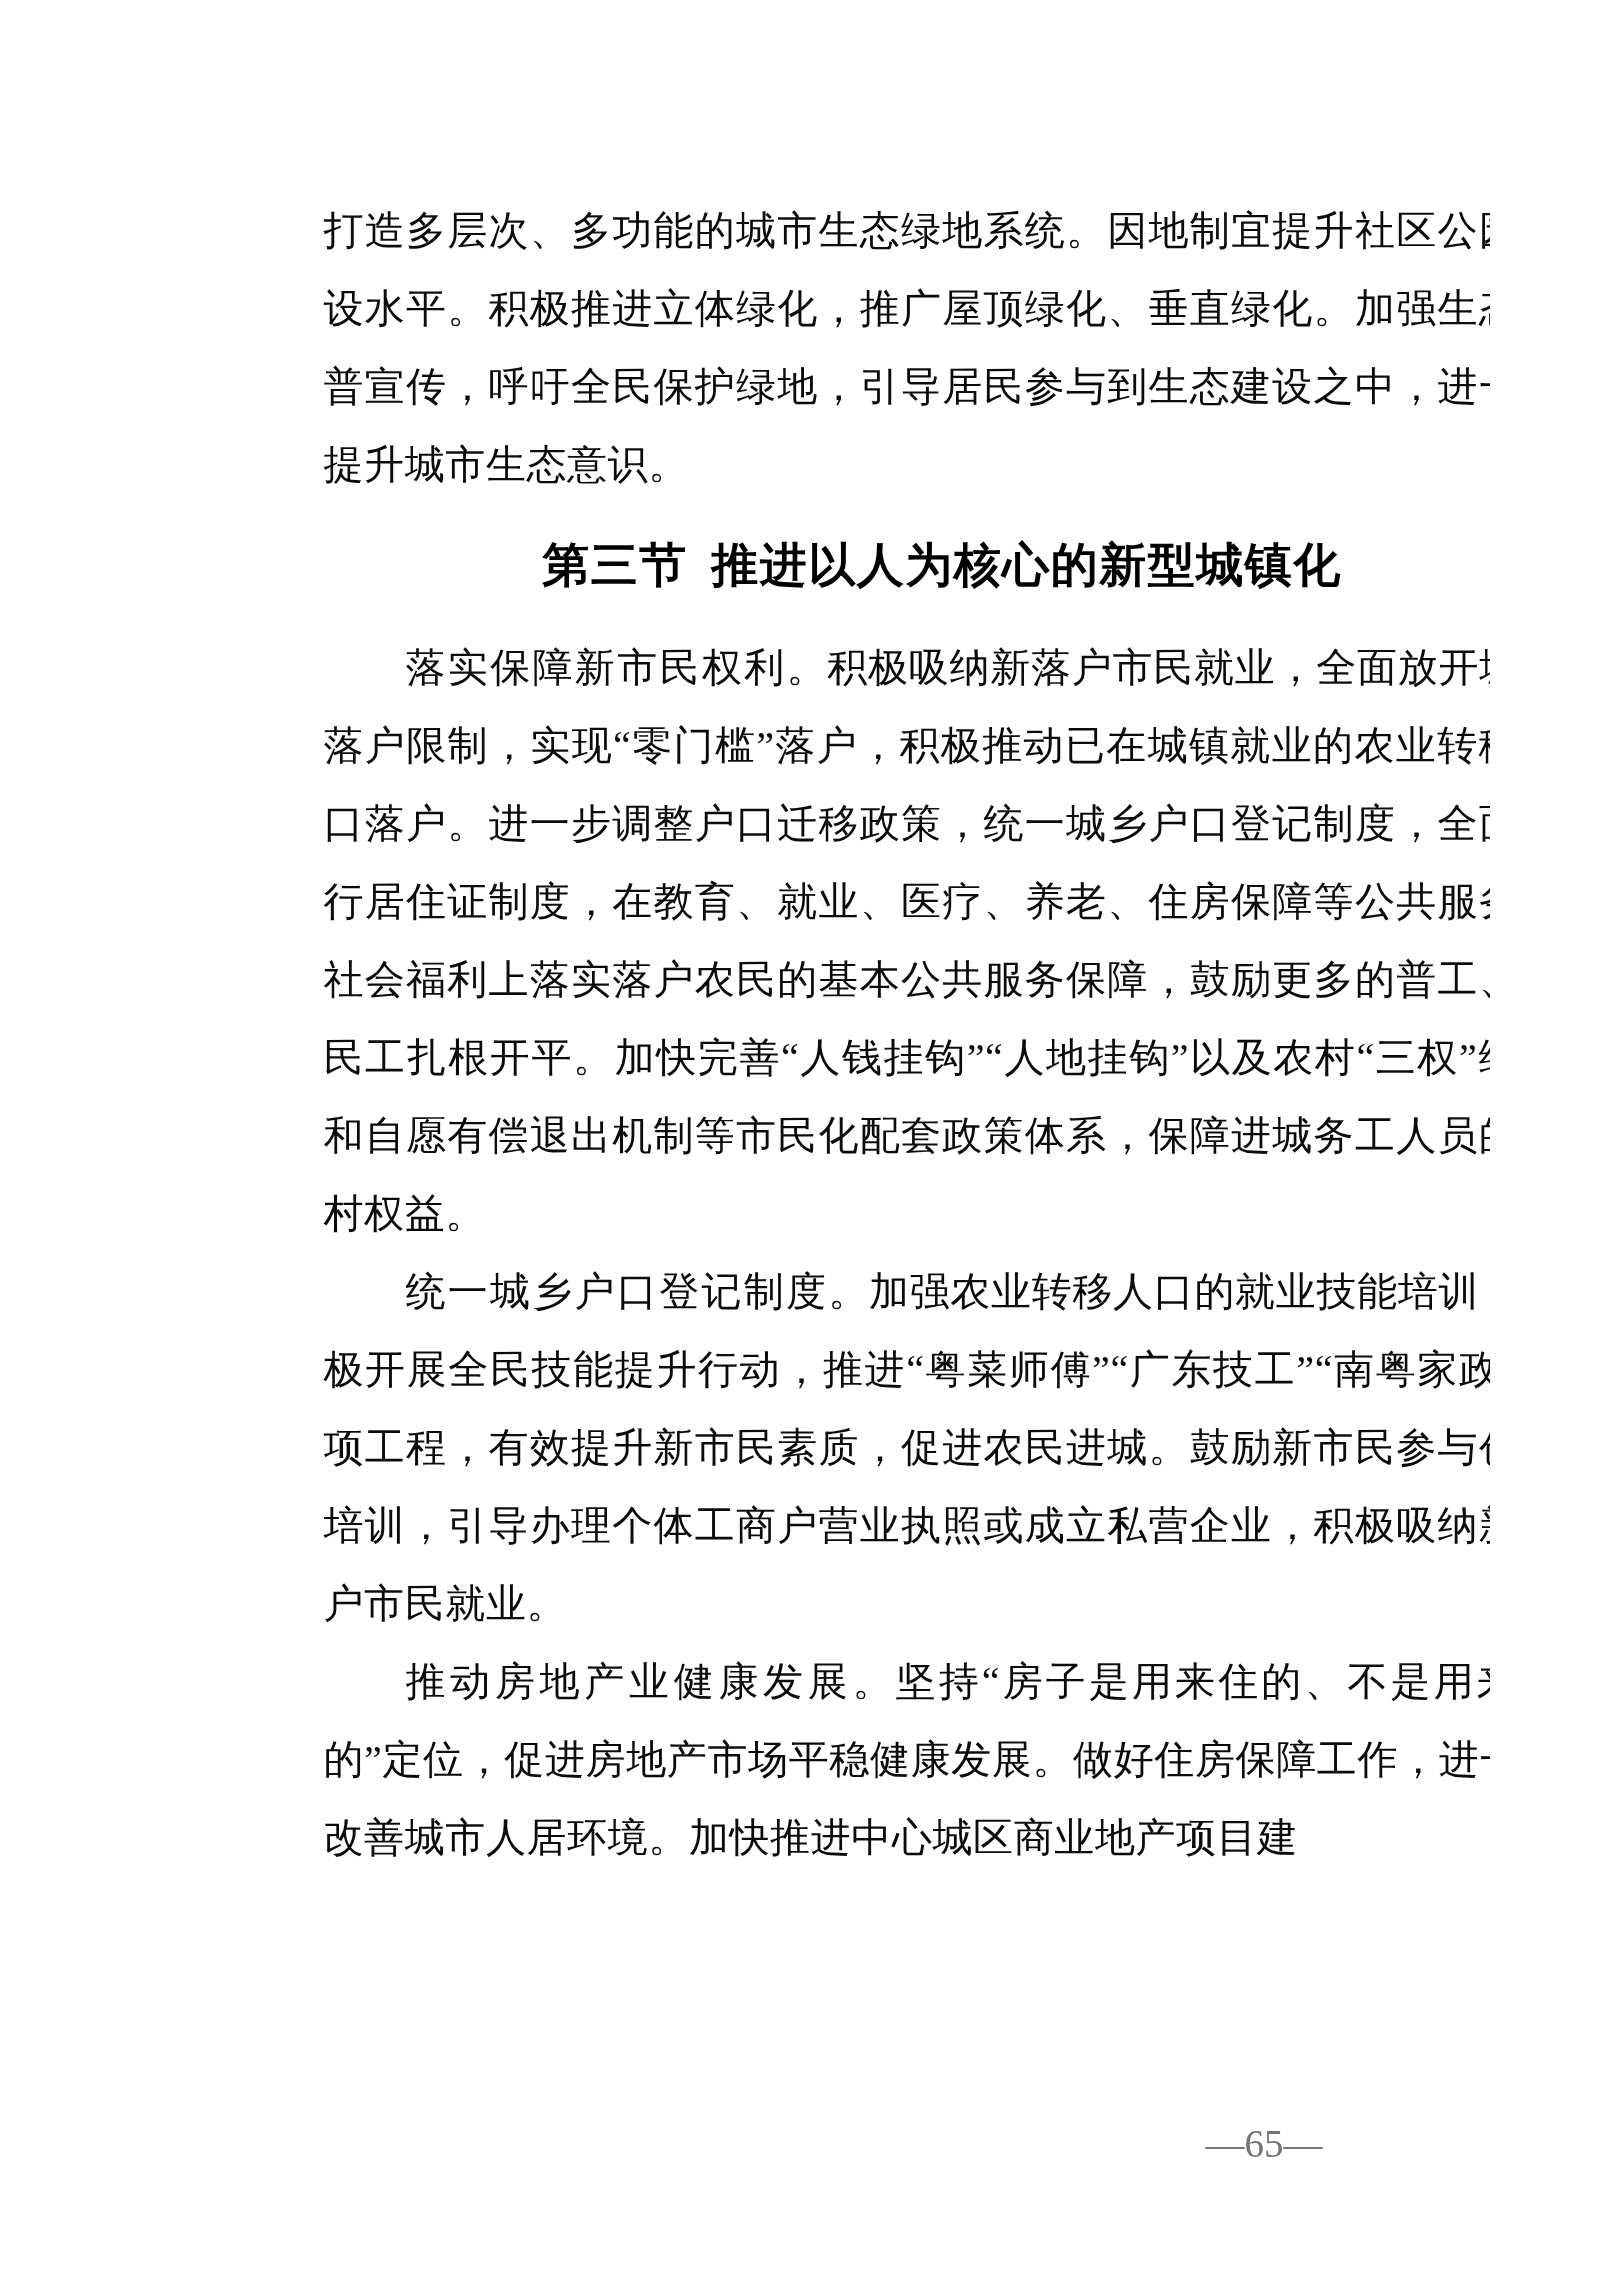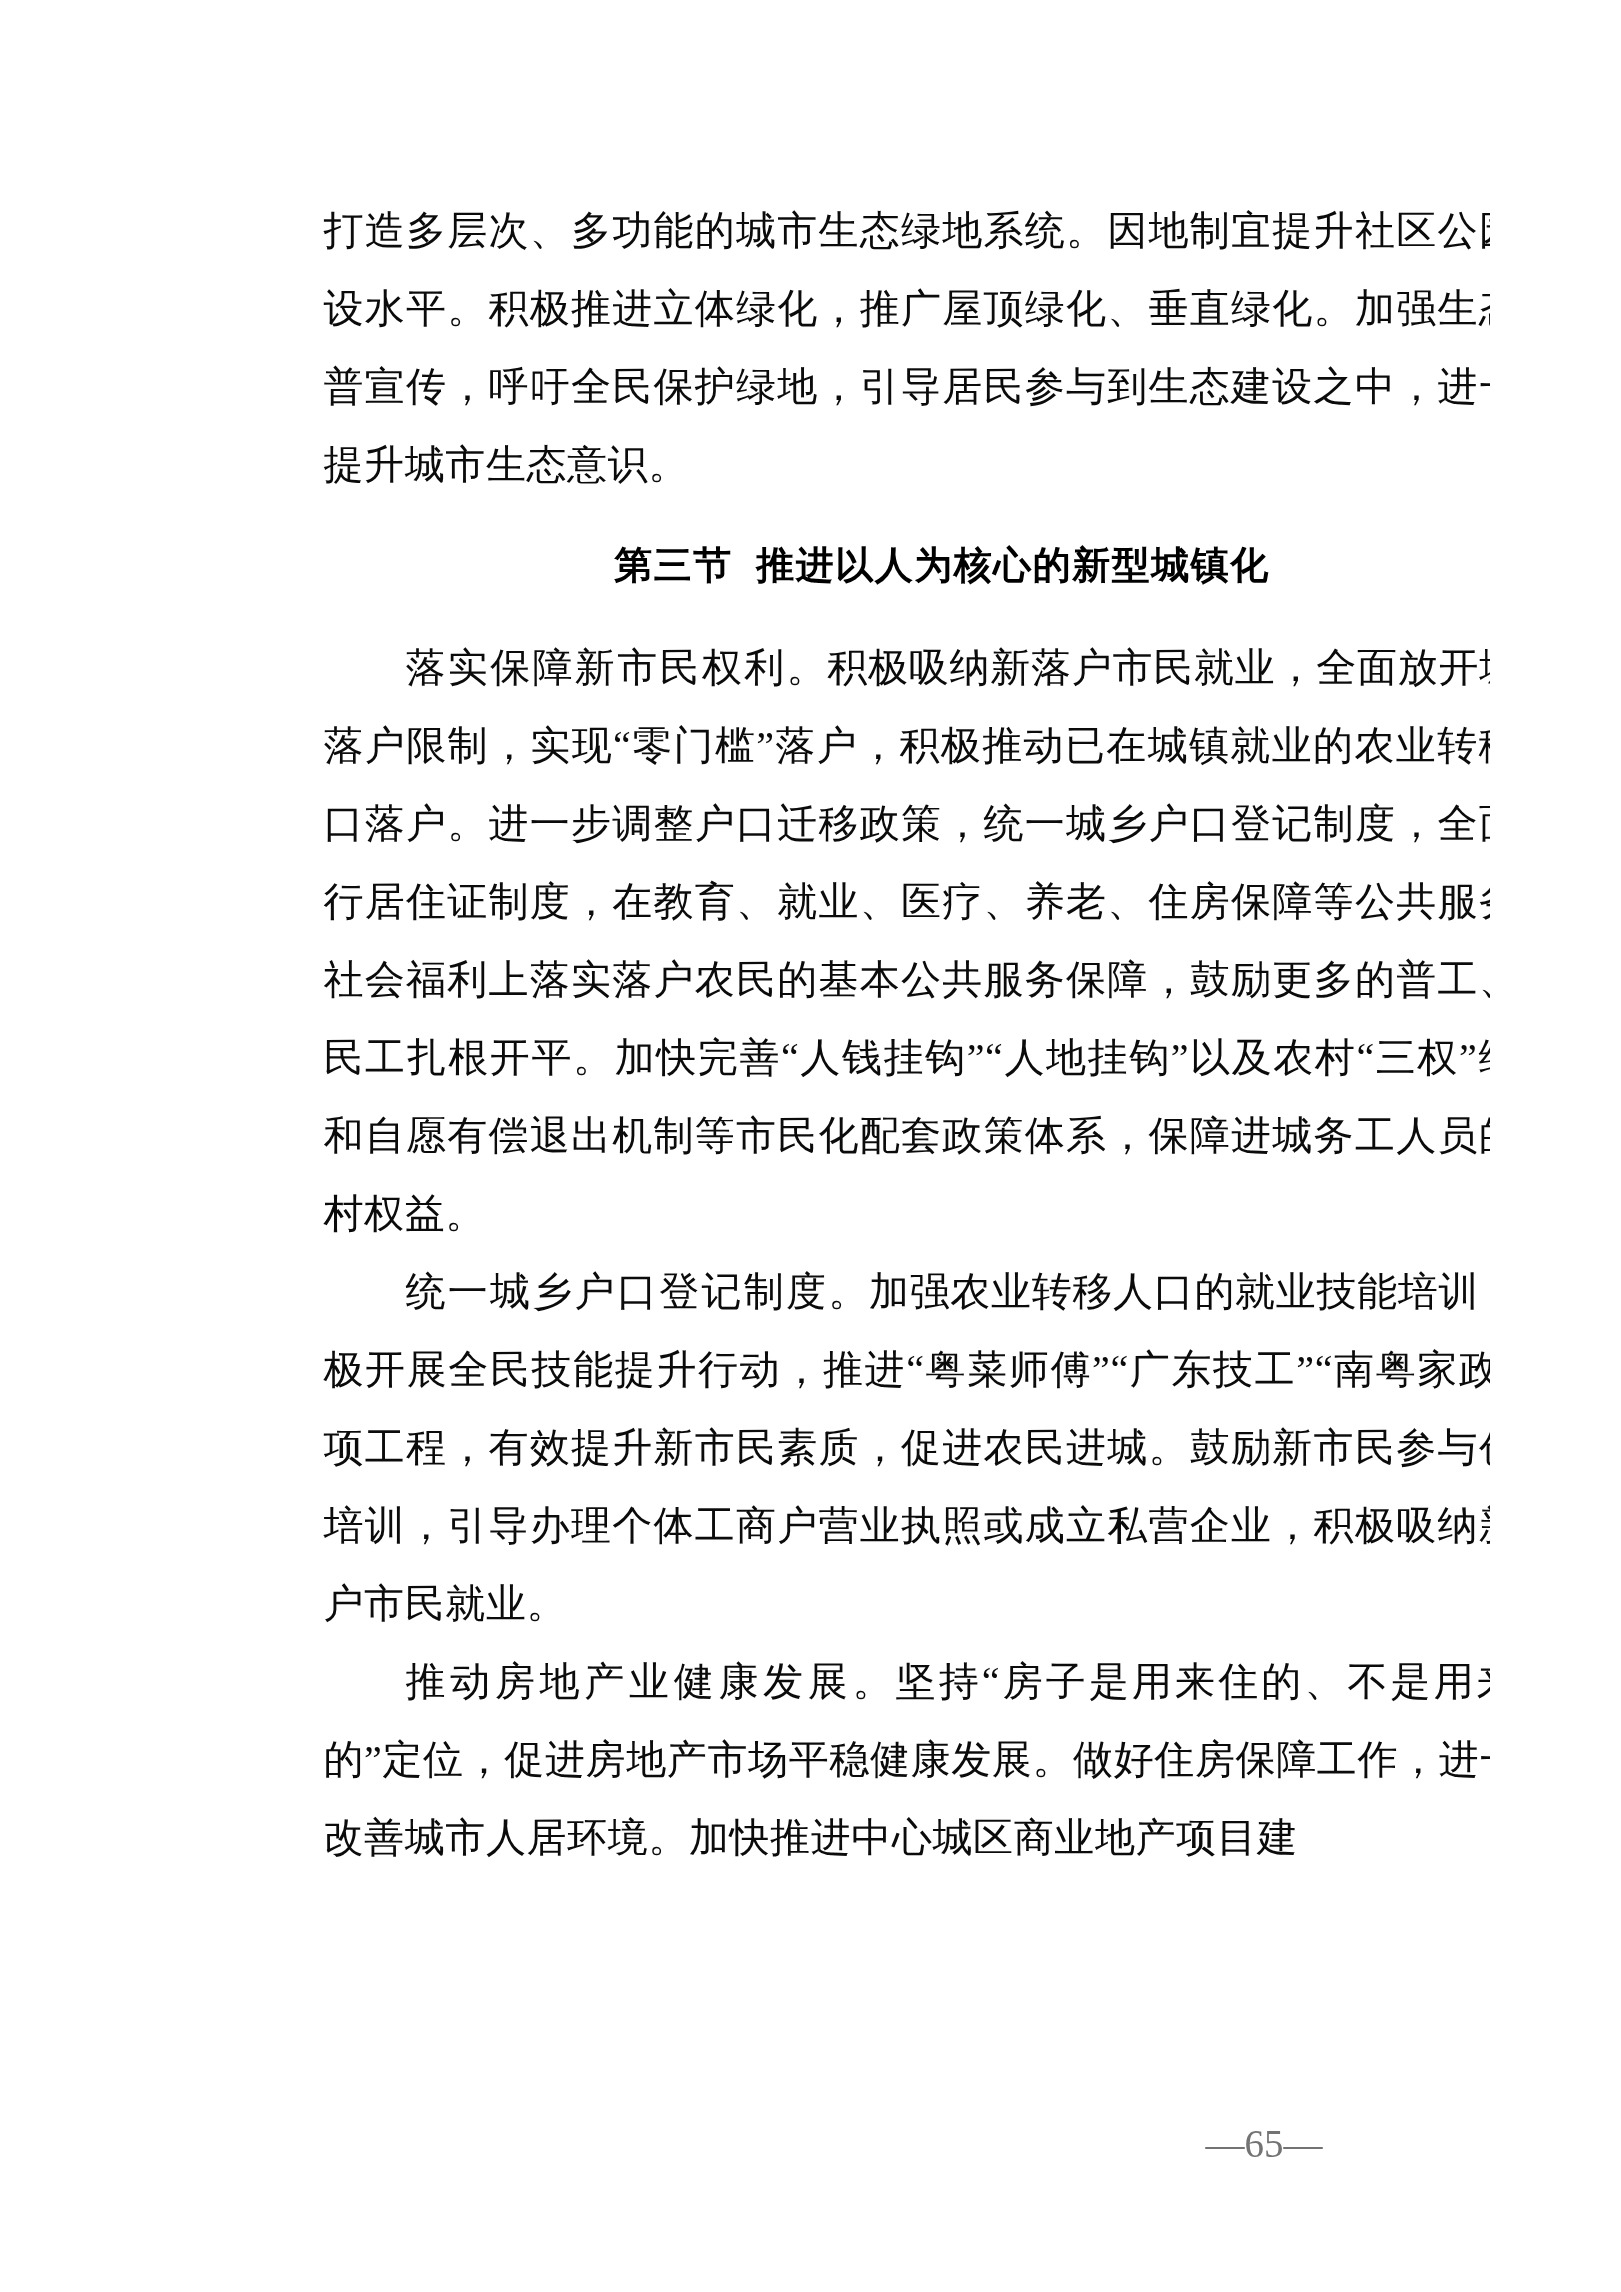--- a/index.html
+++ b/index.html
@@ -38,21 +38,21 @@
   }
   .indent {
     text-indent: 82px;
   }
   .lead {
     font-weight: normal;
     letter-spacing: 2.2px;
   }
   .section-heading {
     font-family: "Liberation Sans", "DejaVu Sans", sans-serif;
-    font-size: 38px;
+    font-size: 47px;
     font-weight: bold;
     line-height: 78px;
     color: #000000;
     text-align: center;
     letter-spacing: 1.5px;
     margin: 21.6px 0 25.5px 0;
   }
   .heading-gap {
     display: inline-block;
     width: 23.5px;

